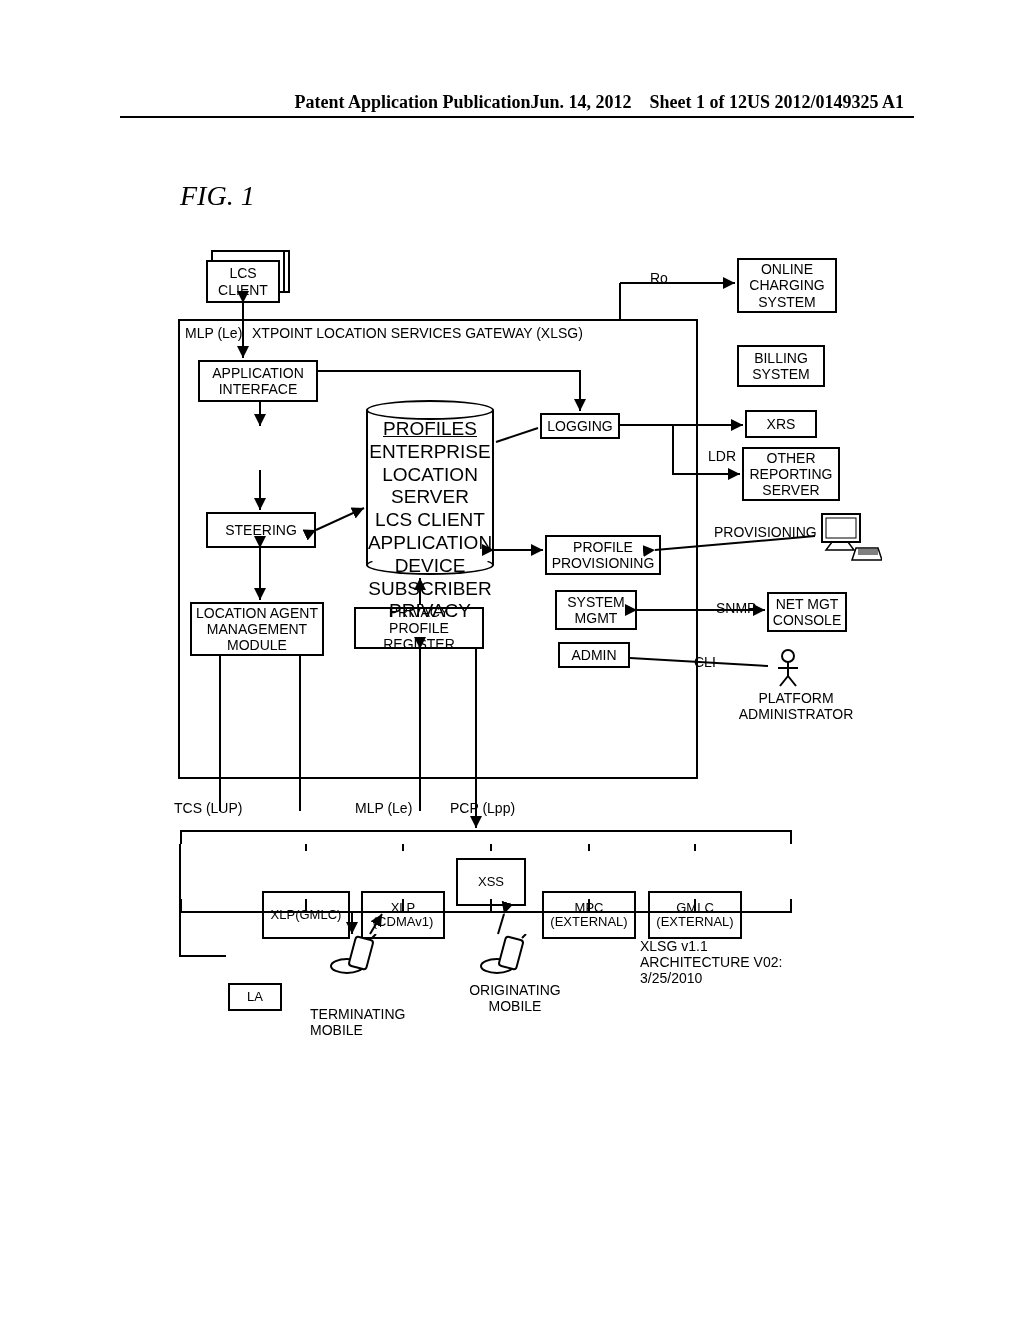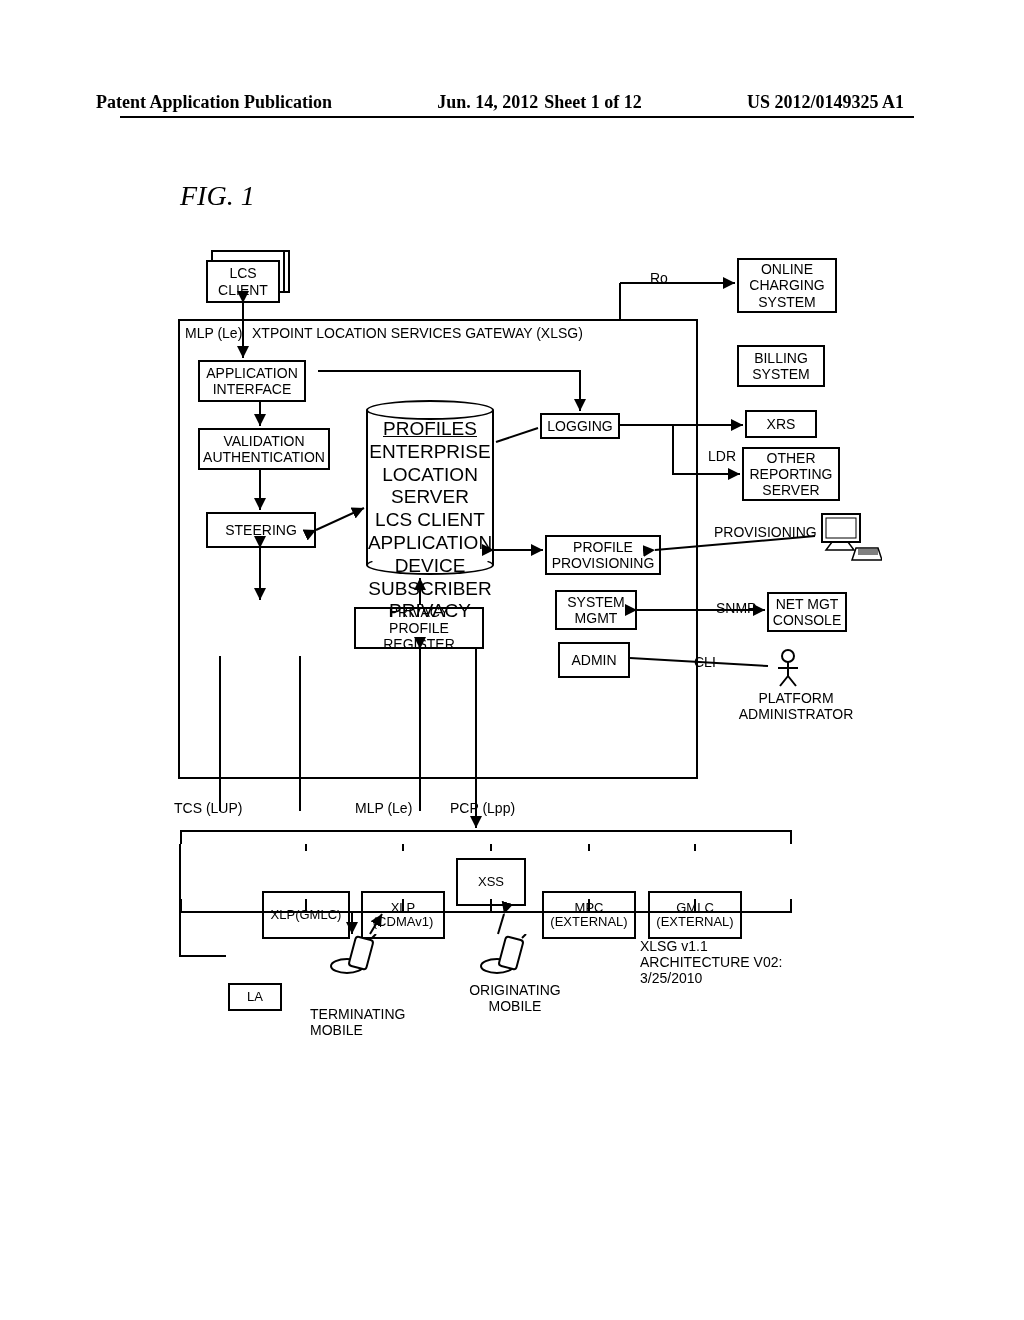--- a/index.html
+++ b/index.html
@@ -1,18 +1,18 @@
 <!DOCTYPE html>
 <html><head>
 <meta charset="utf-8">
 <style>
   * { box-sizing: border-box; margin: 0; padding: 0; }
   body { font-family: "Times New Roman", serif; background: #fff; width: 1024px; height: 1320px; position: relative; }
   .page { position: relative; width: 1024px; height: 1320px; }
-  .header { position: absolute; top: 92px; left: 0; width: 100%; display: flex; justify-content: space-between; padding: 0 120px 0 96px; font-size: 18px; font-weight: bold; }
+  .header { position: absolute; top: 92px; left: 0; width: 100%; display: flex; justify-content: flex-end; padding: 0 120px 0 96px; font-size: 18px; font-weight: bold; }
   .hline { position: absolute; top: 116px; left: 120px; right: 110px; height: 2px; background: #000; }
   .figtitle { position: absolute; top: 180px; left: 180px; font-style: italic; font-size: 28px; font-family: "Times New Roman", serif; }
   .diagram { position: absolute; top: 250px; left: 120px; width: 780px; height: 840px; font-family: Arial, sans-serif; }
   .box { position: absolute; border: 2px solid #000; background: #fff; font-size: 14px; text-align: center; display: flex; align-items: center; justify-content: center; flex-direction: column; line-height: 1.15; padding: 2px 4px; }
   .label { position: absolute; font-size: 14px; }
   .stack { position: absolute; border: 2px solid #000; background: #fff; }
   .xlsgframe { position: absolute; border: 2px solid #000; }
   .cylinder { position: absolute; }
   .cylinder .top { position: absolute; left: 0; right: 0; top: 0; height: 20px; border: 2px solid #000; border-radius: 50%; background: #fff; }
   .cylinder .body { position: absolute; left: 0; right: 0; top: 10px; bottom: 10px; border-left: 2px solid #000; border-right: 2px solid #000; }
@@ -20,21 +20,21 @@
   .cylinder .txt { position: absolute; top: 18px; left: 0; right: 0; text-align: center; font-size: 19px; line-height: 1.2; }
   .rowbox { position: absolute; border: 2px solid #000; text-align: center; font-size: 13px; display: flex; align-items: center; justify-content: center; flex-direction: column; line-height: 1.1; margin-top: 40px; }
   .caption { position: absolute; font-size: 16px; text-align: center; }
 </style>
 </head>
 <body>
 <div class="page">
 
 <div class="header">
   <span>Patent Application Publication</span>
-  <span style="display:flex;gap:6px">
+  <span style="display:flex;gap:18px">
     <span>Jun. 14, 2012</span>
     <span>Sheet 1 of 12</span>
   </span>
   <span>US 2012/0149325 A1</span>
 </div>
 <div class="hline"></div>
 
 <div class="figtitle">FIG.  1</div>
 
 <div class="diagram">
@@ -43,28 +43,28 @@
   <div class="stack" style="top:5;left:91px;width:74px;height:43px"></div>
   <div class="box" style="top:10px;left:86px;width:74px;height:43px">
     <span>LCS CLIENT</span>
   </div>
 
   <div class="label" style="top:75px;left:65px">MLP (Le)</div>
 
   <div class="xlsgframe" style="top:69px;left:58px;width:520px;height:460px"></div>
   <div class="label" style="top:75px;left:132px">XTPOINT LOCATION SERVICES GATEWAY (XLSG)</div>
 
-  <div class="box" style="top:110px;left:78px;width:108px;height:42px">
+  <div class="box" style="top:110px;left:78px;width:120px;height:42px">
     <span>APPLICATION INTERFACE</span>
-  </div>
-  <div class="box" style="top:178px;left:78px;width:132px;height:42px">
-    <span>VALIDATION AUTHENTICATION</span>
   </div>
   <div class="box" style="top:262px;left:86px;width:110px;height:36px">
     <span>STEERING</span>
+  </div>
+  <div class="box" style="top:352px;left:70px;width:134px;height:54px">
+    <span>LOCATION AGENT MANAGEMENT MODULE</span>
   </div>
   <div class="box" style="top:357px;left:234px;width:130px;height:42px">
     <span>PRIVACY PROFILE REGISTER</span>
   </div>
 
   <div class="cylinder" style="top:150px;left:246px;width:128px;height:175px">
     <div class="body"></div>
     <div class="bot"></div>
     <div class="top"></div>
     <div class="txt">
@@ -81,21 +81,21 @@
 
   <div class="box" style="top:163px;left:420px;width:80px;height:26px">
     <span>LOGGING</span>
   </div>
   <div class="box" style="top:285px;left:425px;width:116px;height:40px">
     <span>PROFILE PROVISIONING</span>
   </div>
   <div class="box" style="top:340px;left:435px;width:82px;height:40px">
     <span>SYSTEM MGMT</span>
   </div>
-  <div class="box" style="top:392px;left:438px;width:72px;height:36px">
+  <div class="box" style="top:392px;left:438px;width:72px;height:26px">
     <span>ADMIN</span>
   </div>
 
   <div class="label" style="top:20px;left:530px">Ro</div>
   <div class="box" style="top:8px;left:617px;width:100px;height:55px">
     <span>ONLINE CHARGING SYSTEM</span>
   </div>
   <div class="box" style="top:95px;left:617px;width:88px;height:42px">
     <span>BILLING SYSTEM</span>
   </div>

